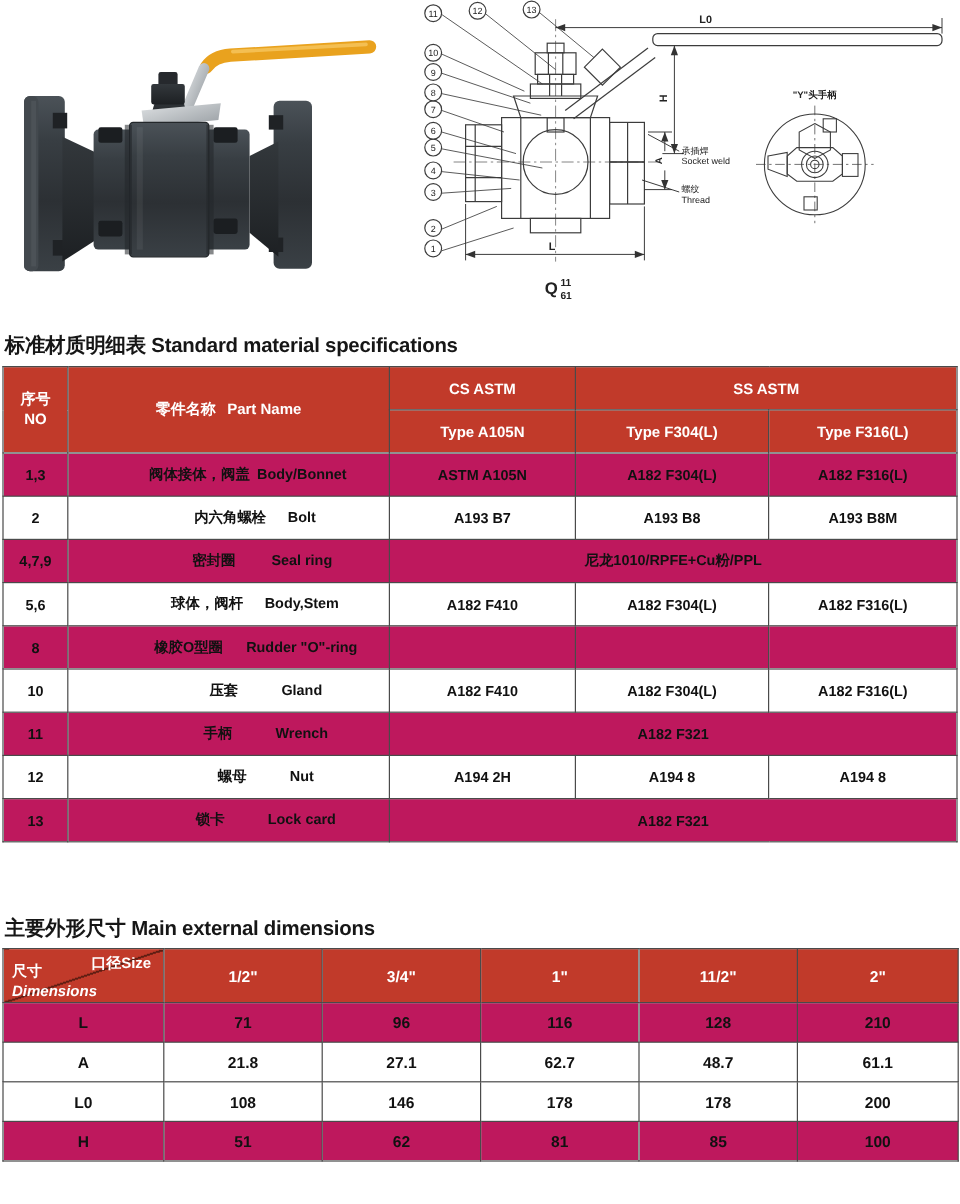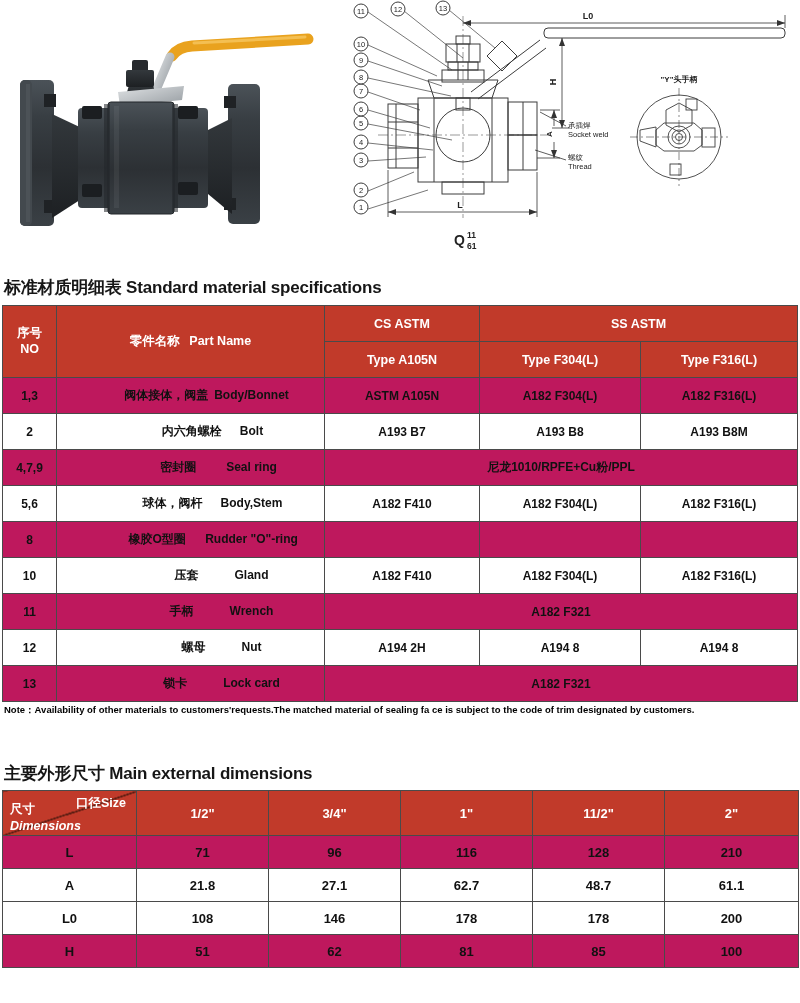--- a/index.html
+++ b/index.html
@@ -343,21 +343,20 @@
   </tr>
   <tr>
     <td class="rg">13</td>
     <td class="rg pn"><span class="pn-cn">锁卡</span><span>Lock card</span></td>
     <td class="rg" colspan="3">A182  F321</td>
   </tr>
 </tbody>
   </table>
 
 <div class="abs note" style="left:4px;top:704px;">
-  <div>Note：Availability of other materials to customers'requests.The matched material of sealing fa ce is subject to the code of trim designated by customers.</div>
 </div>
 
 <div class="abs sec-title" style="left:4px;top:762px;">主要外形尺寸 Main external dimensions</div>
 
 <table class="abs dim" style="left:2px;top:790px;">
   <colgroup>
       <col style="width:134px">
       <col style="width:132px">
       <col style="width:132px">
       <col style="width:132px">

